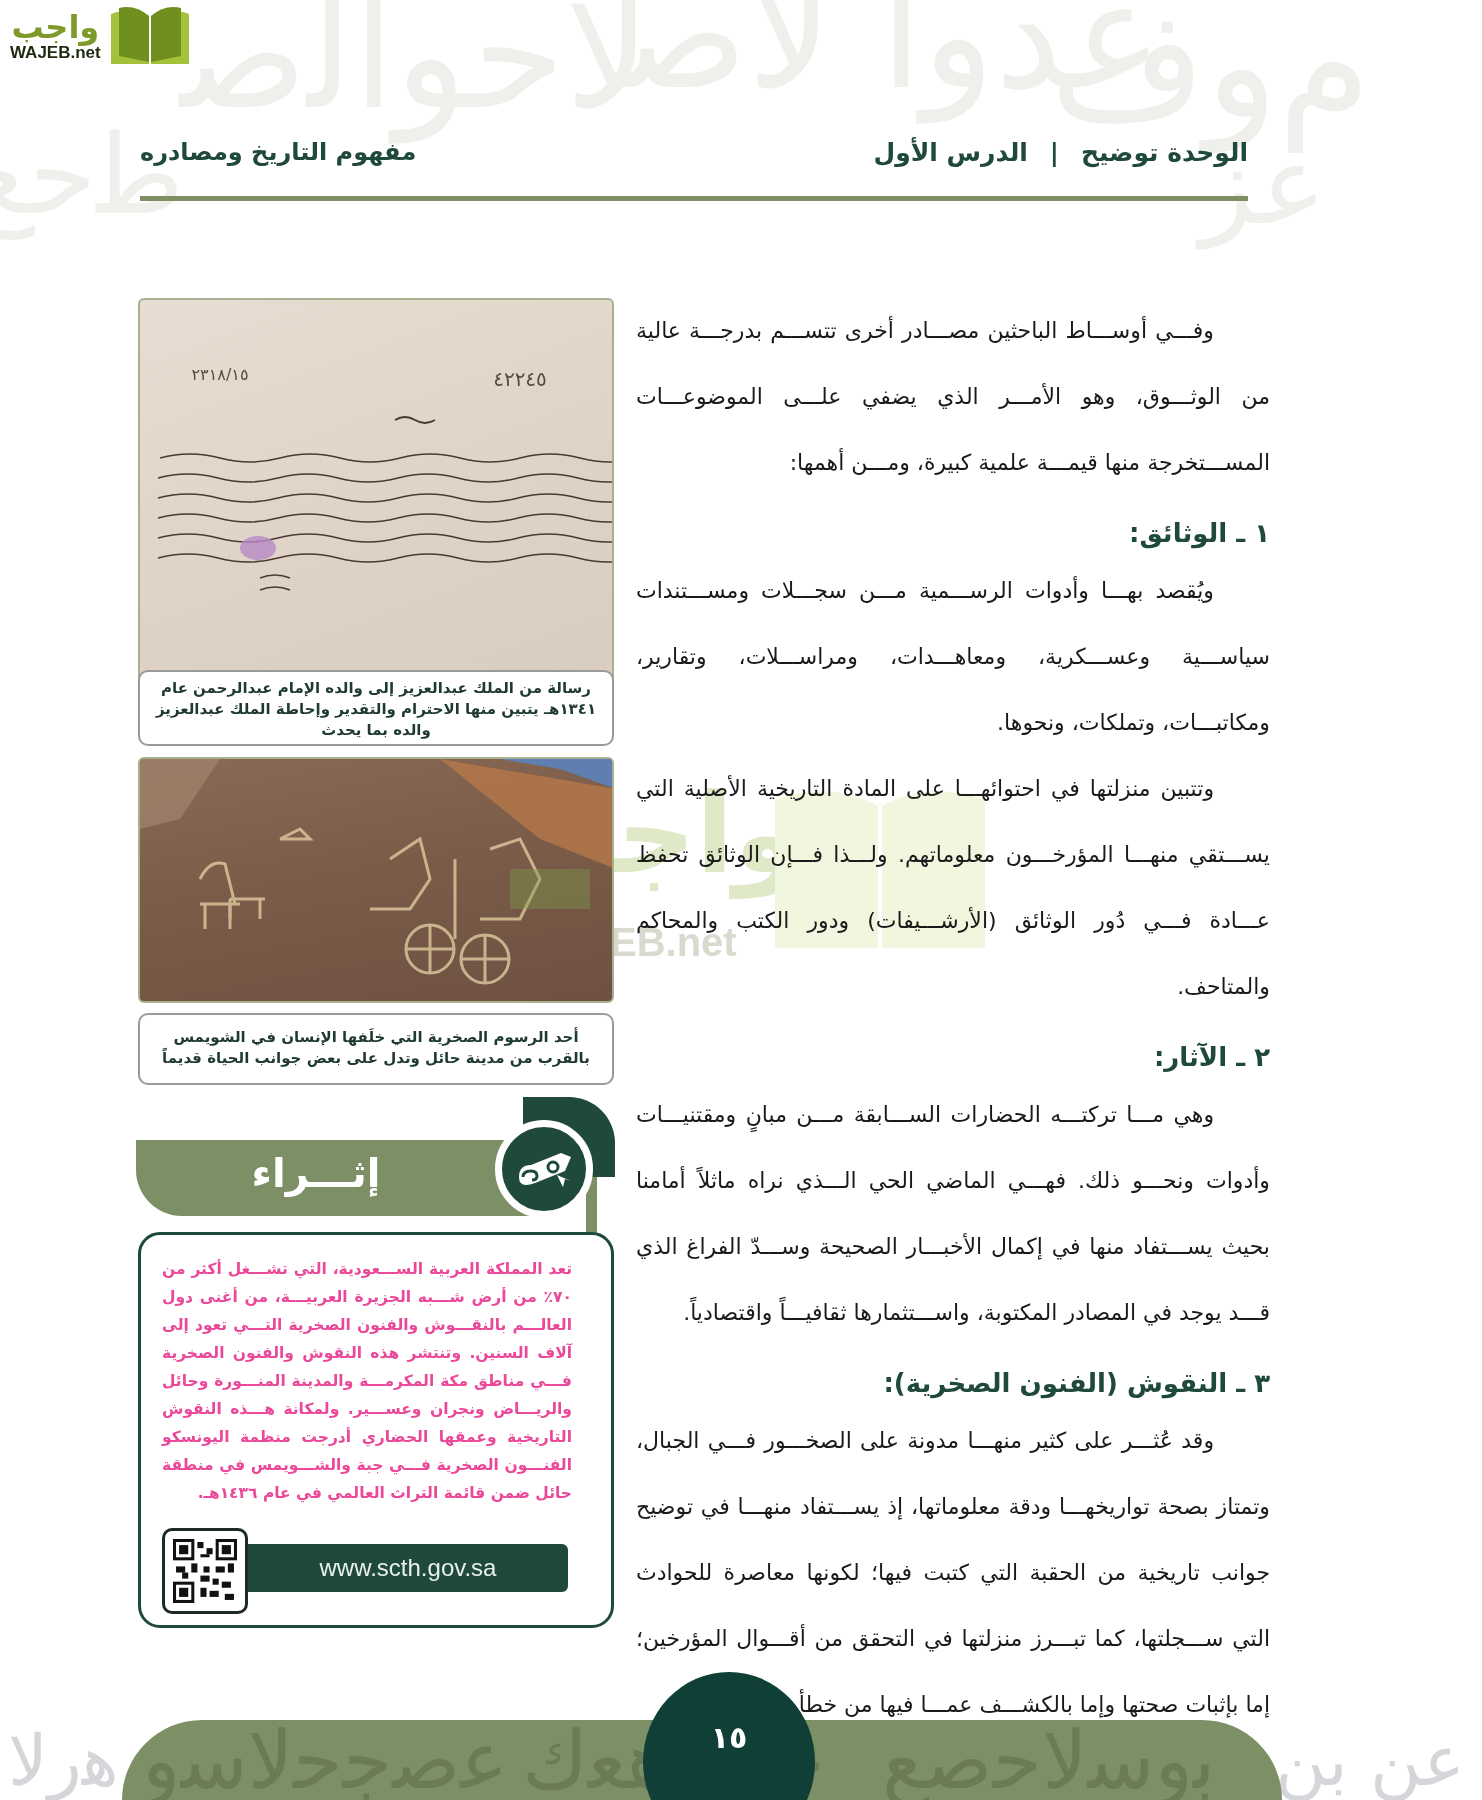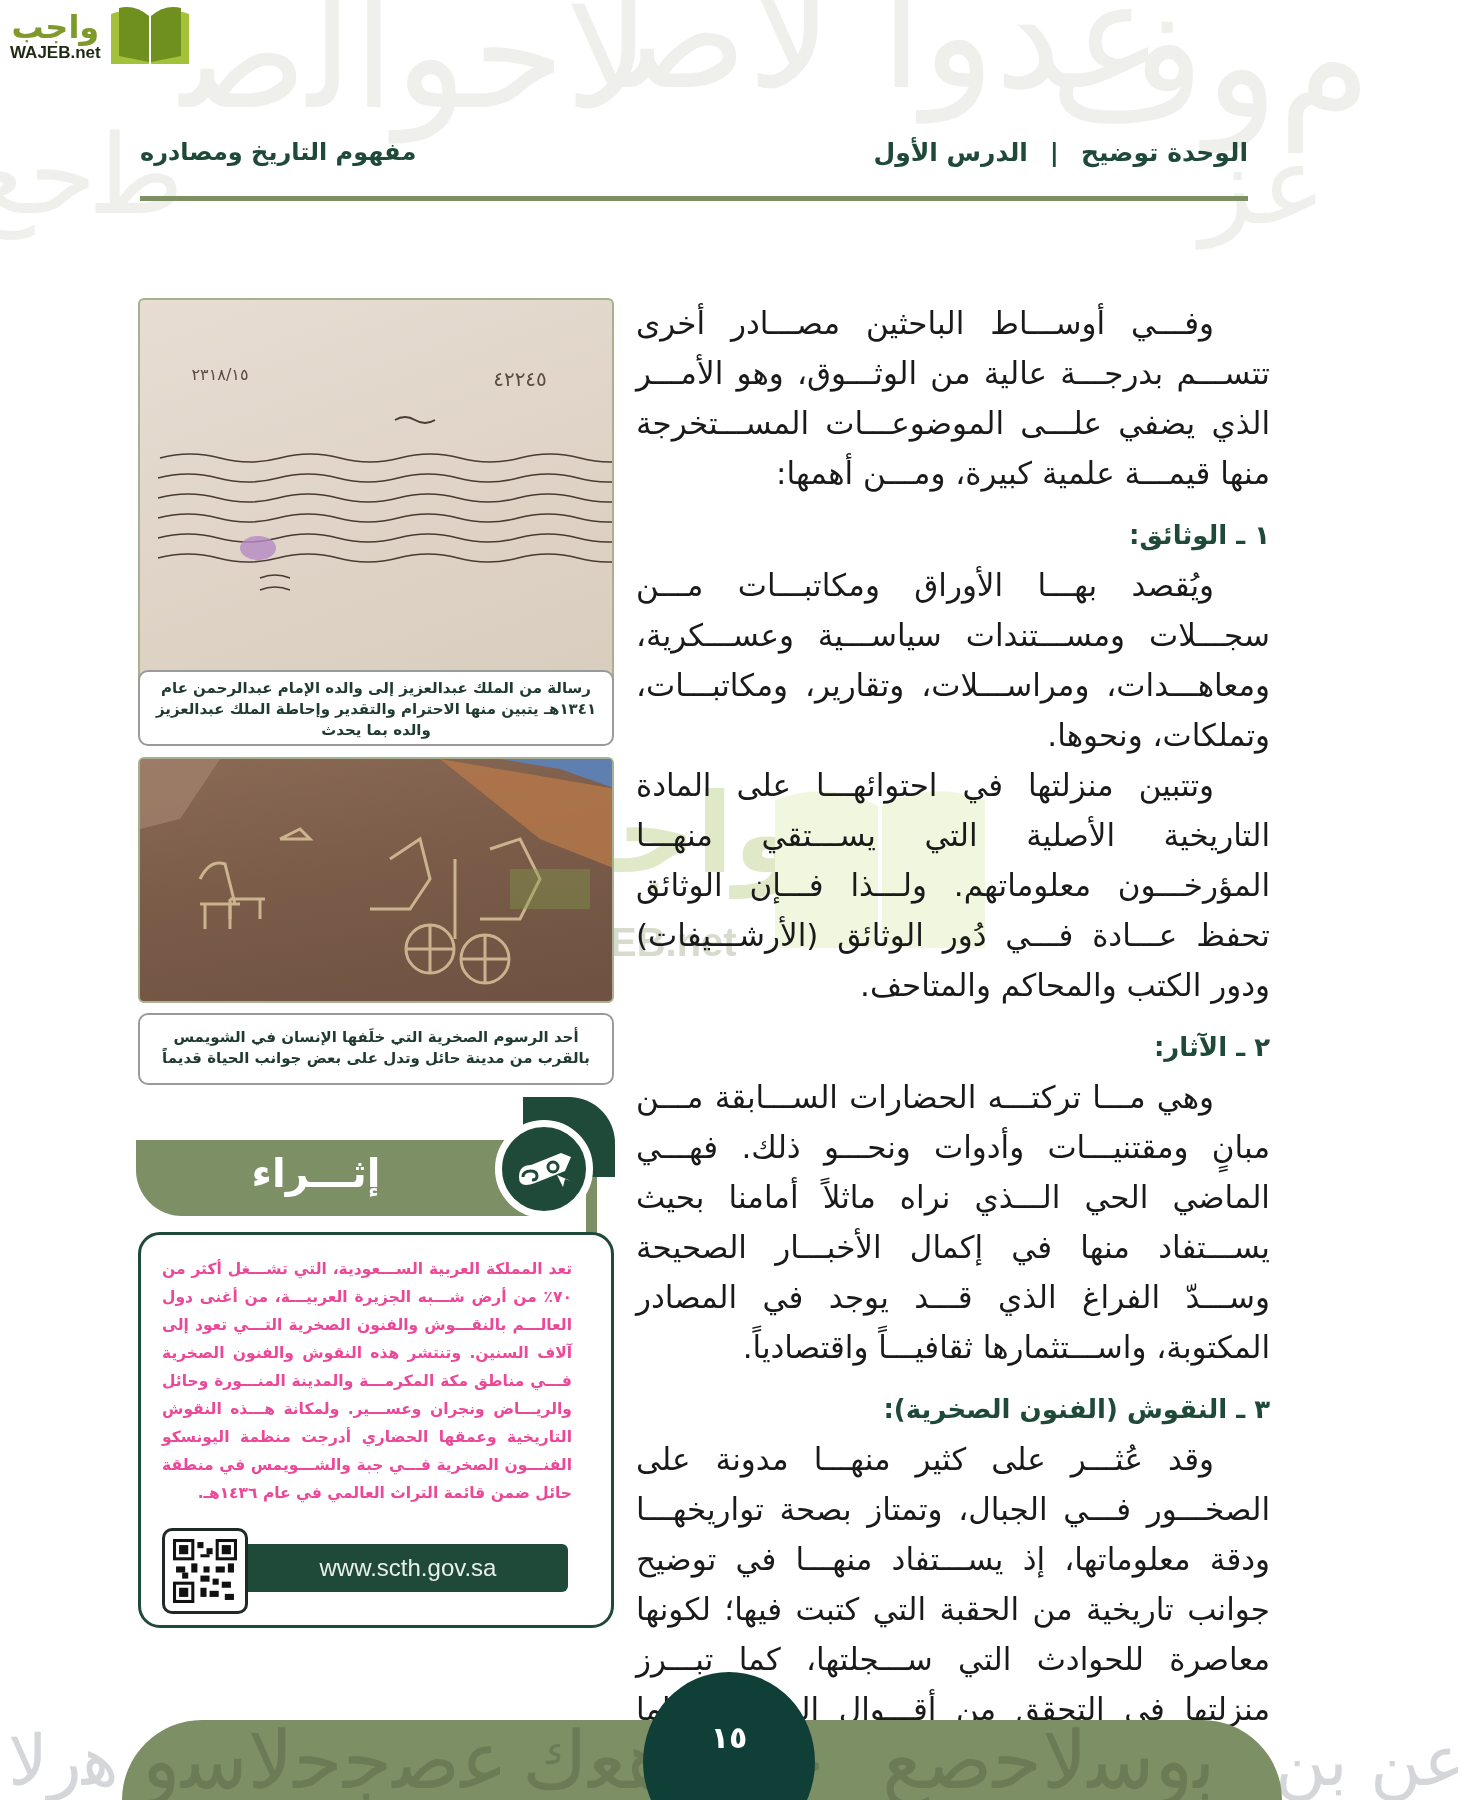--- a/index.html
+++ b/index.html
@@ -19,21 +19,21 @@
 
   
   .header { position: absolute; left: 140px; top: 130px; width: 1108px; height: 70px; }
   .header-right { position: absolute; right: 0; top: 8px; direction: rtl; font-weight: bold; font-size: 25px; color: #1f4a3a; display: flex; gap: 22px; align-items: center; }
   .header-left { position: absolute; left: 0; top: 8px; direction: rtl; font-weight: bold; font-size: 24px; color: #1f4a3a; }
   .header-sep { color: #1f4a3a; }
   .header-rule { position: absolute; left: 0; right: 0; top: 66px; height: 5px; background: #7e8f64; }
 
   
   .body-col { position: absolute; left: 636px; top: 298px; width: 634px; direction: rtl; text-align: justify; text-align-last: right; }
-  .para { font-family: "DejaVu Sans", sans-serif; font-size: 31px; line-height: 50px; color: #1a1a1a; }
+  .para { font-family: "DejaVu Sans", sans-serif; font-size: 22px; line-height: 66px; color: #1a1a1a; }
   .para.indent { text-indent: 56px; }
   .section-title { font-family: "DejaVu Sans", sans-serif; font-weight: bold; font-size: 26px; line-height: 50px; color: #1f4a3a; margin-top: 2px; }
   .gap-sm { height: 10px; }
 
   
   .figure { position: absolute; left: 138px; width: 476px; border: 2px solid #a7b08f; border-radius: 6px; overflow: hidden; }
   .fig-doc { top: 298px; height: 433px; background: linear-gradient(160deg, #e7ddd2 0%, #ded2c5 60%, #d8ccbd 100%); text-align: center; }
   .fig-rock { top: 757px; height: 246px; background: linear-gradient(170deg, #8a6a55 0%, #7b5c49 45%, #6e5142 100%); }
   .caption { position: absolute; left: 138px; width: 476px; border: 2px solid #9a9a9a; border-radius: 10px; background: #fff; direction: rtl; text-align: center; font-weight: bold; font-size: 15px; line-height: 21px; color: #1f3a2e; padding: 6px 10px; }
   .cap-1 { top: 670px; height: 76px; }
@@ -104,21 +104,21 @@
     <path d="M5 20 L5 168 L108 168 L108 26 Q60 0 5 20 Z" fill="#cfe08a"></path>
     <path d="M215 20 L215 168 L112 168 L112 26 Q160 0 215 20 Z" fill="#cfe08a"></path>
   </svg>
 </div>
 
 <div class="body-col">
   <p class="para indent">وفـــي أوســـاط الباحثين مصـــادر أخرى تتســـم بدرجـــة عالية من الوثـــوق، وهو الأمـــر الذي يضفي علـــى الموضوعـــات المســـتخرجة منها قيمـــة علمية كبيرة، ومـــن أهمها:</p>
   <div class="gap-sm"></div>
 
   <h3 class="section-title">١ ـ الوثائق:</h3>
-  <p class="para indent">ويُقصد بهـــا الأوراق ومكاتبـــات مـــن سجـــلات ومســـتندات سياســـية وعســـكرية، ومعاهـــدات، ومراســـلات، وتقارير، ومكاتبـــات، وتملكات، ونحوها.</p>
+  <p class="para indent">ويُقصد بهـــا وأدوات الرســـمية مـــن سجـــلات ومســـتندات سياســـية وعســـكرية، ومعاهـــدات، ومراســـلات، وتقارير، ومكاتبـــات، وتملكات، ونحوها.</p>
   <p class="para indent">وتتبين منزلتها في احتوائهـــا على المادة التاريخية الأصلية التي يســـتقي منهـــا المؤرخـــون معلوماتهم. ولـــذا فـــإن الوثائق تحفظ عـــادة فـــي دُور الوثائق (الأرشـــيفات) ودور الكتب والمحاكم والمتاحف.</p>
   <div class="gap-sm"></div>
 
   <h3 class="section-title">٢ ـ الآثار:</h3>
   <p class="para indent">وهي مـــا تركتـــه الحضارات الســـابقة مـــن مبانٍ ومقتنيـــات وأدوات ونحـــو ذلك. فهـــي الماضي الحي الـــذي نراه ماثلاً أمامنا بحيث يســـتفاد منها في إكمال الأخبـــار الصحيحة وســـدّ الفراغ الذي قـــد يوجد في المصادر المكتوبة، واســـتثمارها ثقافيـــاً واقتصادياً.</p>
   <div class="gap-sm"></div>
 
   <h3 class="section-title">٣ ـ النقوش (الفنون الصخرية):</h3>
   <p class="para indent">وقد عُثـــر على كثير منهـــا مدونة على الصخـــور فـــي الجبال، وتمتاز بصحة تواريخهـــا ودقة معلوماتها، إذ يســـتفاد منهـــا في توضيح جوانب تاريخية من الحقبة التي كتبت فيها؛ لكونها معاصرة للحوادث التي ســـجلتها، كما تبـــرز منزلتها في التحقق من أقـــوال المؤرخين؛ إما بإثبات صحتها وإما بالكشـــف عمـــا فيها من خطأ.</p>
 </div>

